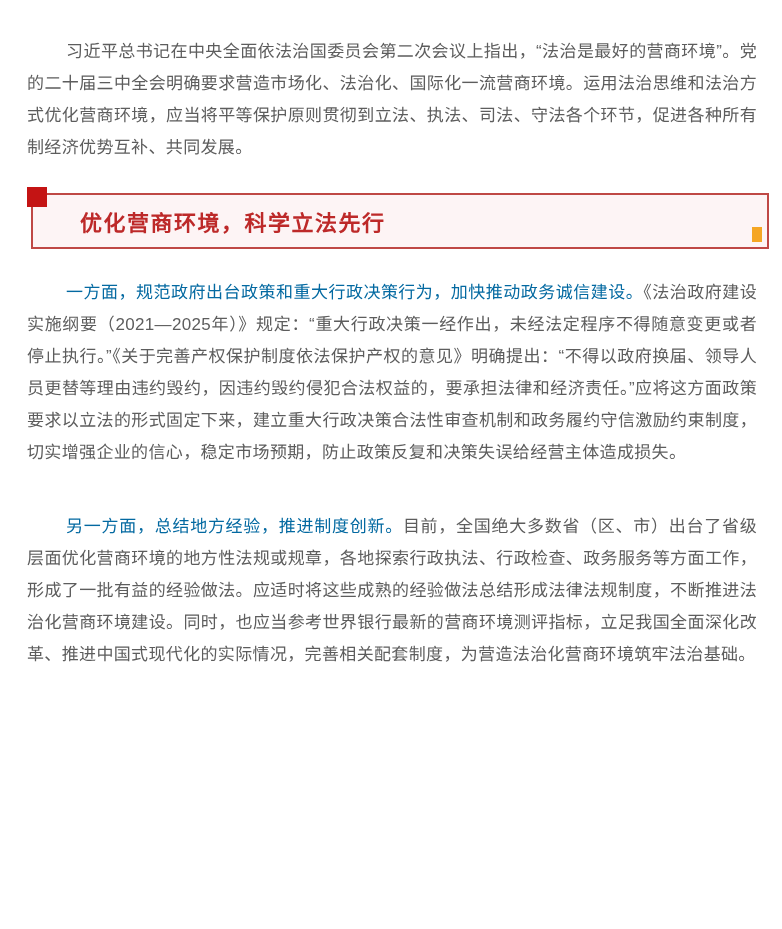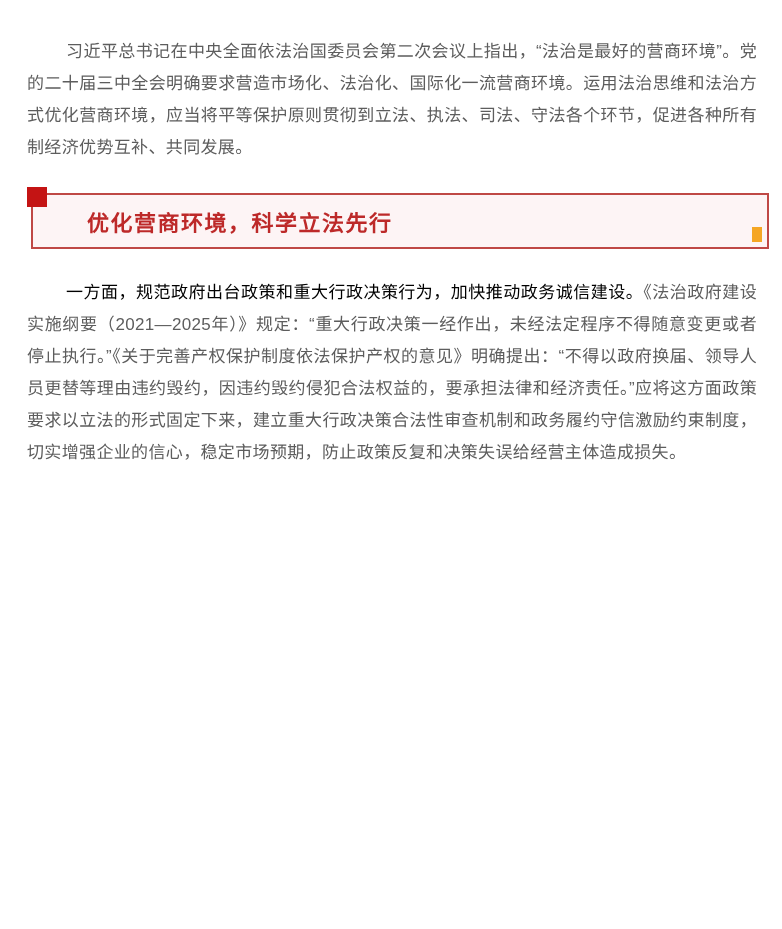--- a/index.html
+++ b/index.html
@@ -23,32 +23,31 @@
     line-height: 32px;
     letter-spacing: 0.35px;
     color: #5d5d5d;
     text-align: justify;
     text-indent: 2.3em;
     font-weight: 400;
   }
   .intro { margin-bottom: 29px; }
   .mb34 { margin-bottom: 34px; }
   .mb42 { margin-bottom: 42px; }
-  .lead { color: #000000; }
+  .lead { color: #0369a1; }
   .section-box {
     position: relative;
     box-sizing: border-box;
     margin: 0 0 28px 4px;
     width: 738px;
     height: 56px;
     border: 2px solid #bf4845;
     background: #fdf4f5;
     display: flex;
     align-items: center;
-    padding-left: 7px;
   }
   .section-title {
     margin: 0 0 0 47px;
     font-size: 22px;
     font-weight: 700;
     color: #bd2929;
     letter-spacing: 1.5px;
   }
   .sq-red {
     position: absolute;
@@ -76,14 +75,15 @@
 
   <div class="section-box">
     <span class="sq-red"></span>
     <span class="sq-yellow"></span>
     <h2 class="section-title">优化营商环境，科学立法先行</h2>
   </div>
 
 
   <p class="para mb42"><span class="lead">一方面，规范政府出台政策和重大行政决策行为，加快推动政务诚信建设。</span><span>《法治政府建设实施纲要（2021—2025年）》规定：“重大行政决策一经作出，未经法定程序不得随意变更或者停止执行。”《关于完善产权保护制度依法保护产权的意见》明确提出：“不得以政府换届、领导人员更替等理由违约毁约，因违约毁约侵犯合法权益的，要承担法律和经济责任。”应将这方面政策要求以立法的形式固定下来，建立重大行政决策合法性审查机制和政务履约守信激励约束制度，切实增强企业的信心，稳定市场预期，防止政策反复和决策失误给经营主体造成损失。</span></p>
 
+  <p class="para"><span class="lead">另一方面，总结地方经验，推进制度创新。</span><span>目前，全国绝大多数省（区、市）出台了省级层面优化营商环境的地方性法规或规章，各地探索行政执法、行政检查、政务服务等方面工作，形成了一批有益的经验做法。应适时将这些成熟的经验做法总结形成法律法规制度，不断推进法治化营商环境建设。同时，也应当参考世界银行最新的营商环境测评指标，立足我国全面深化改革、推进中国式现代化的实际情况，完善相关配套制度，为营造法治化营商环境筑牢法治基础。</span></p>
 
 </div>
 
 </body></html>

